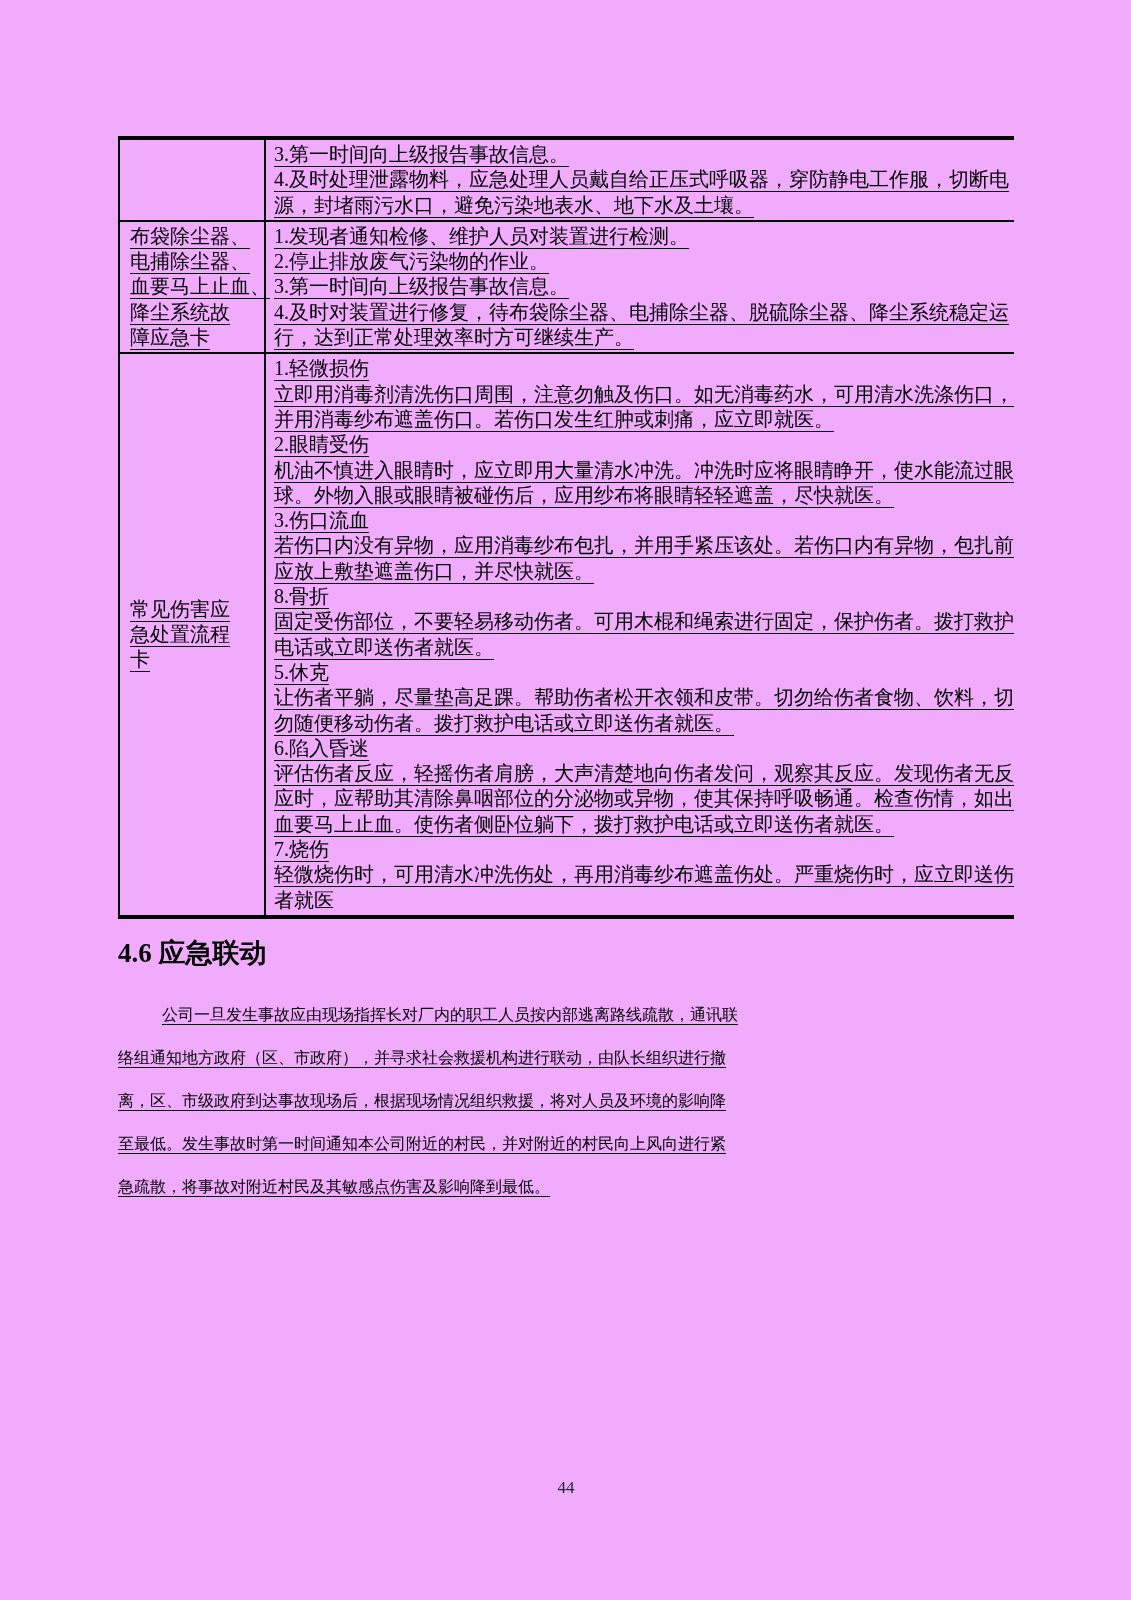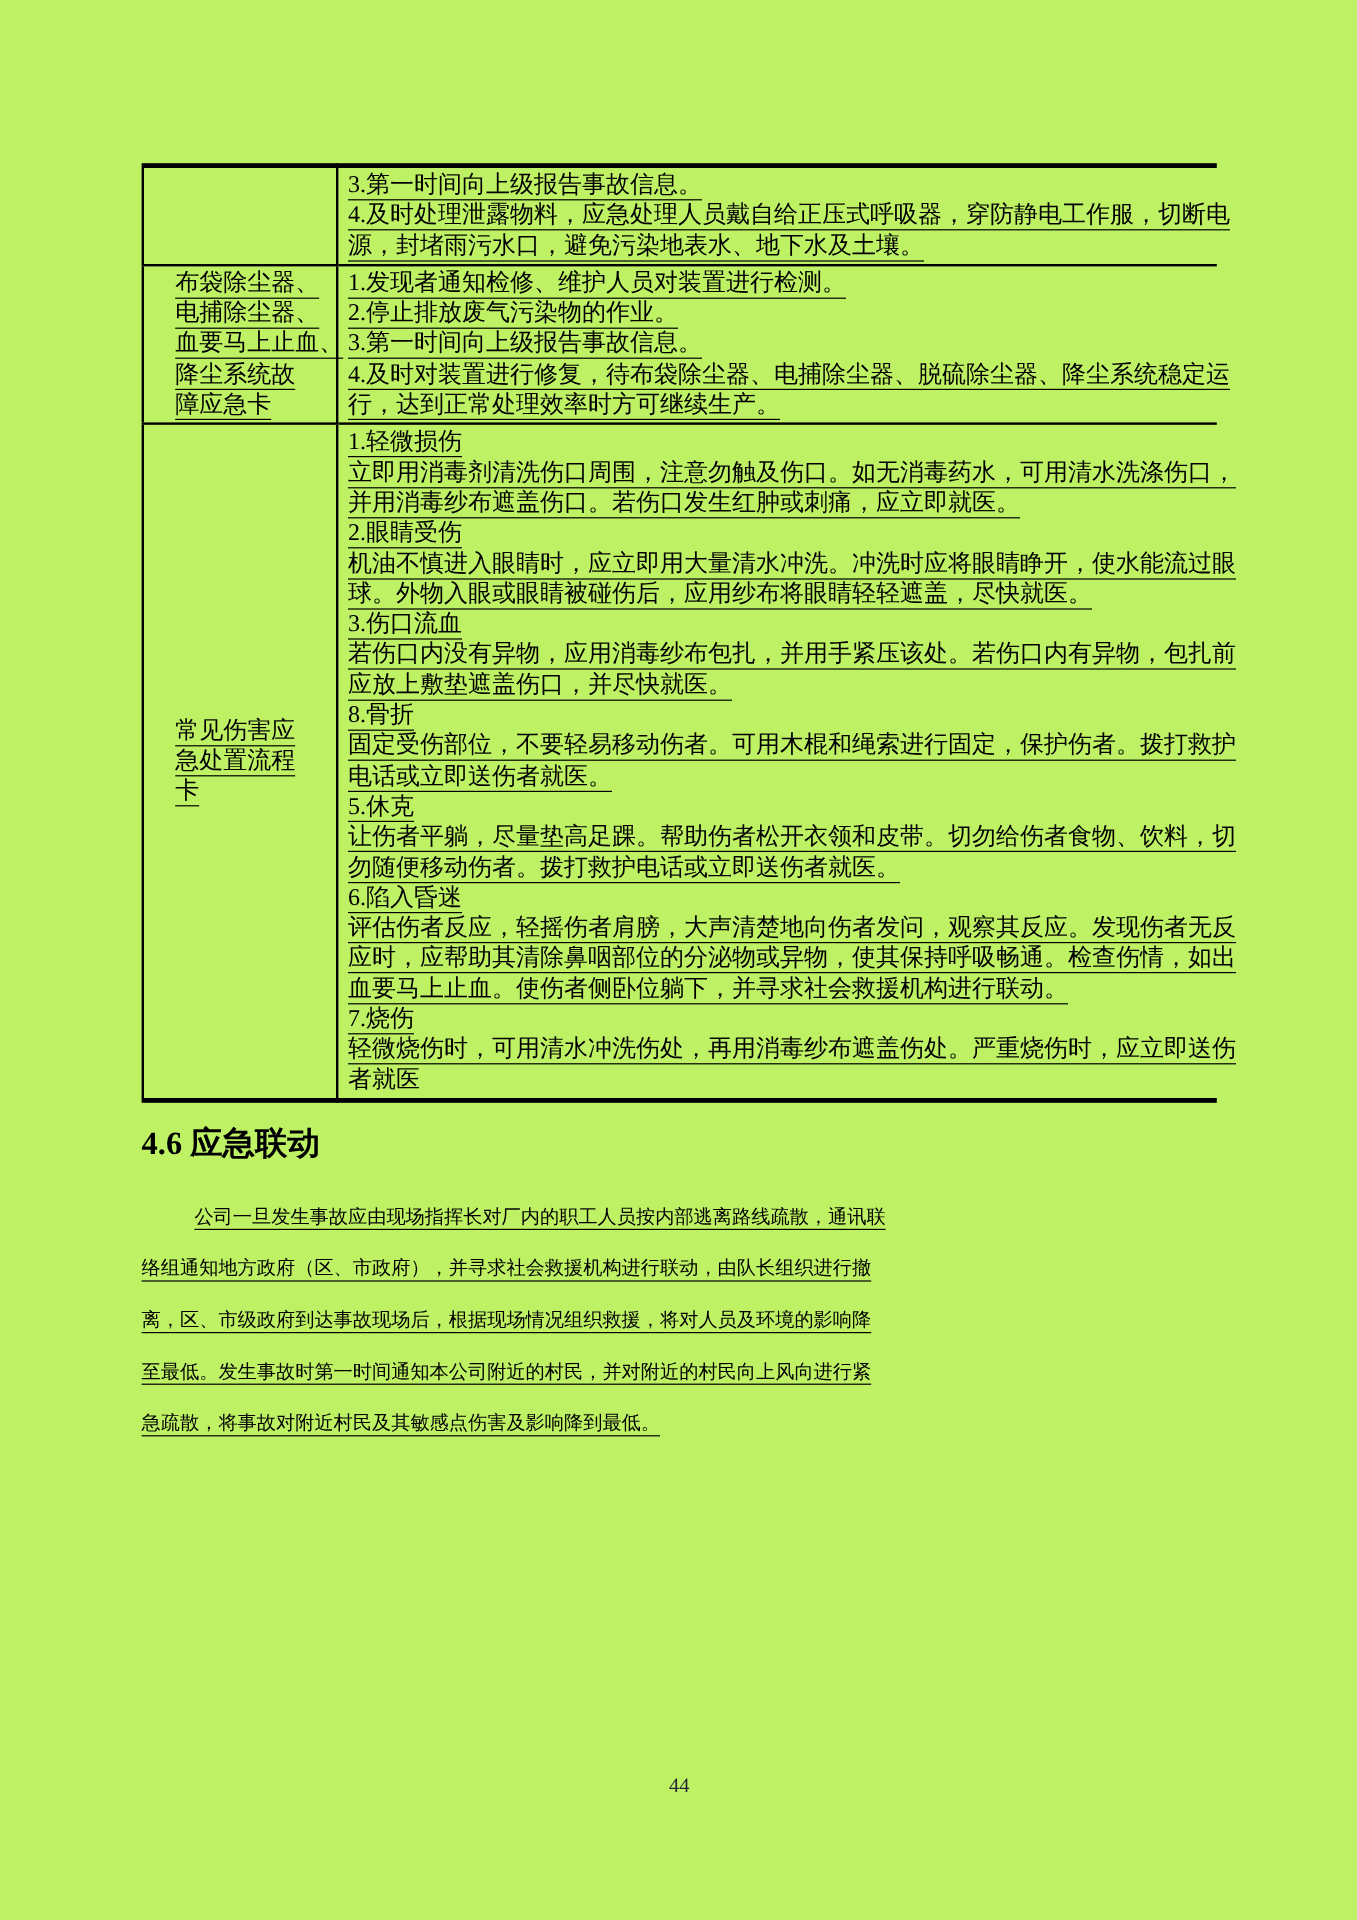--- a/index.html
+++ b/index.html
@@ -1,19 +1,19 @@
 <!DOCTYPE html>
 <html><head>
 <meta charset="utf-8">
 <style>
   html,body{margin:0;padding:0;background:#ffffff;}
   .page{
     position:relative;
     width:1131px;height:1600px;
-    background:#bef264;
+    background:#f0abfc;
     font-family:"Liberation Serif","DejaVu Serif",serif;
     color:#000;
     overflow:hidden;
   }
   .content{position:absolute;left:118px;top:136px;width:896px;}
   
   table.emtable{
     border-collapse:collapse;
     width:896px;
     table-layout:fixed;
@@ -23,21 +23,21 @@
     border-right:none;
   }
   .emtable th,.emtable td{
     padding:2px 4px 2px 8px;
     font-weight:normal;
     text-align:left;
     font-size:20px;
     line-height:25.3px;
     vertical-align:top;
   }
-  .emtable th{width:130px;border-right:2px solid #000;padding-left:26px;}
+  .emtable th{width:130px;border-right:2px solid #000;padding-left:10px;}
   .emtable tr + tr th,.emtable tr + tr td{border-top:2px solid #000;}
   .line{white-space:nowrap;line-height:25.3px;height:25.3px;overflow:visible;}
   .u{border-bottom:1.5px solid #000;padding-bottom:1px;}
   
   .heading{
     margin:16px 0 0 0;
     font-size:27px;
     font-weight:bold;
     line-height:36px;
   }
@@ -102,21 +102,21 @@
               <div class="line"><span class="u">应放上敷垫遮盖伤口，并尽快就医。</span></div>
               <div class="line"><span class="u">8.骨折</span></div>
               <div class="line"><span class="u">固定受伤部位，不要轻易移动伤者。可用木棍和绳索进行固定，保护伤者。拨打救护</span></div>
               <div class="line"><span class="u">电话或立即送伤者就医。</span></div>
               <div class="line"><span class="u">5.休克</span></div>
               <div class="line"><span class="u">让伤者平躺，尽量垫高足踝。帮助伤者松开衣领和皮带。切勿给伤者食物、饮料，切</span></div>
               <div class="line"><span class="u">勿随便移动伤者。拨打救护电话或立即送伤者就医。</span></div>
               <div class="line"><span class="u">6.陷入昏迷</span></div>
               <div class="line"><span class="u">评估伤者反应，轻摇伤者肩膀，大声清楚地向伤者发问，观察其反应。发现伤者无反</span></div>
               <div class="line"><span class="u">应时，应帮助其清除鼻咽部位的分泌物或异物，使其保持呼吸畅通。检查伤情，如出</span></div>
-              <div class="line"><span class="u">血要马上止血。使伤者侧卧位躺下，并寻求社会救援机构进行联动。</span></div>
+              <div class="line"><span class="u">血要马上止血。使伤者侧卧位躺下，拨打救护电话或立即送伤者就医。</span></div>
               <div class="line"><span class="u">7.烧伤</span></div>
               <div class="line"><span class="u">轻微烧伤时，可用清水冲洗伤处，再用消毒纱布遮盖伤处。严重烧伤时，应立即送伤</span></div>
               <div class="line"><span>者就医</span></div>
             </td>
           </tr>
         </tbody>
     </table>
 
     <h2 class="heading">4.6 应急联动</h2>
 

